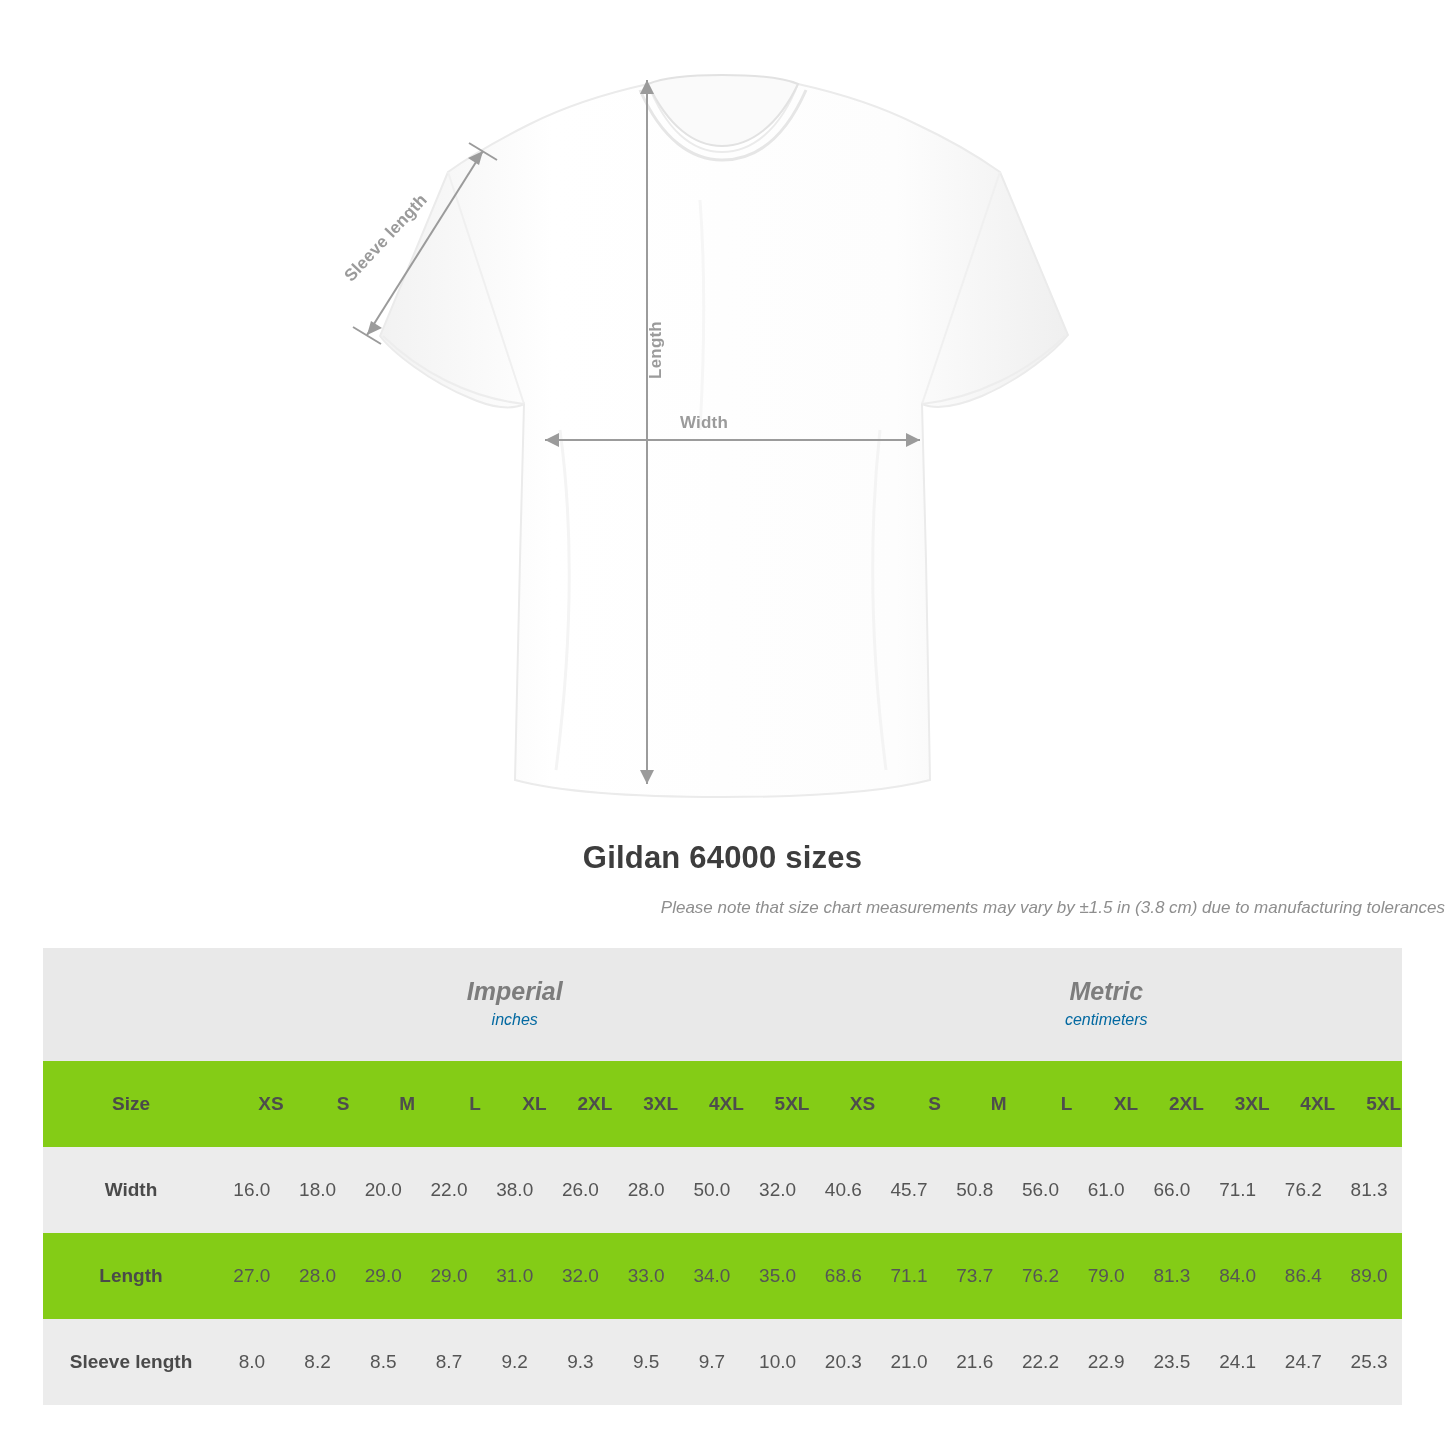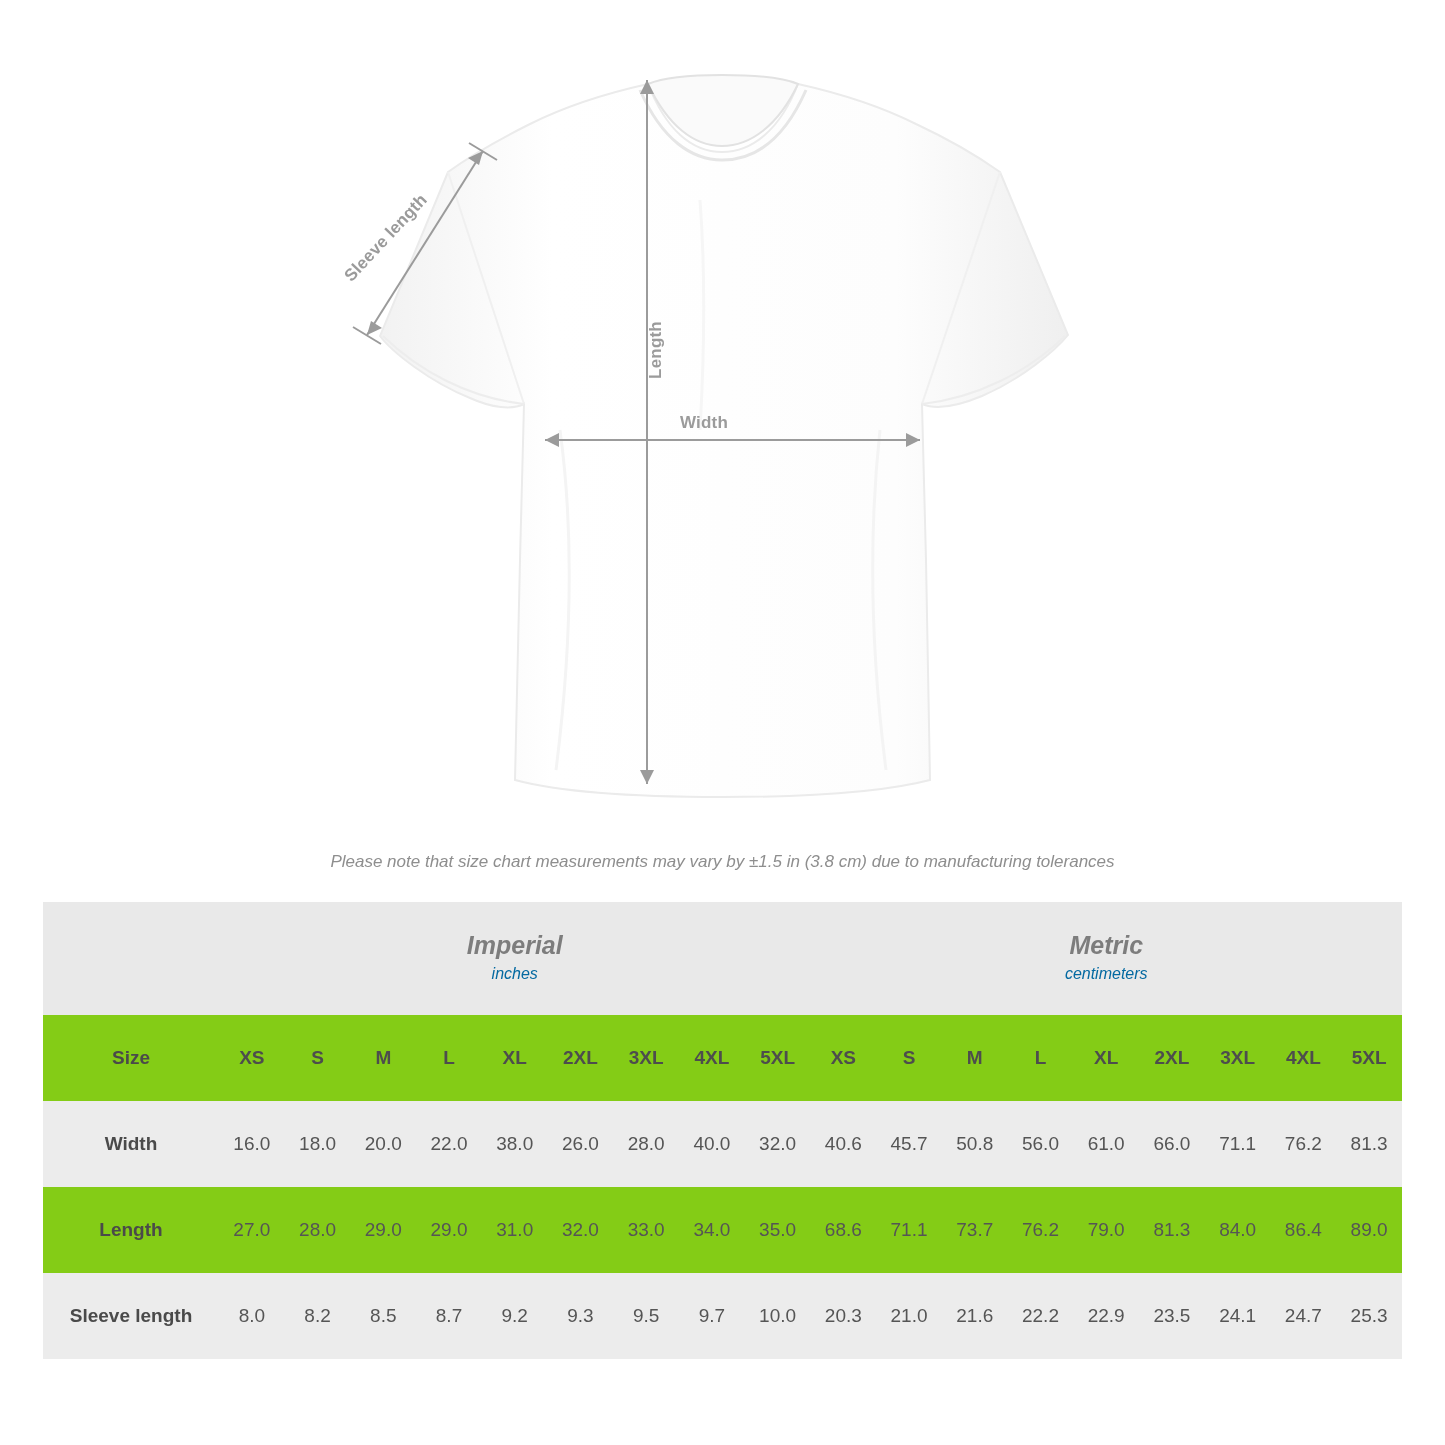--- a/index.html
+++ b/index.html
@@ -68,20 +68,21 @@
     font-weight: bold;
     color: #3d3d3d;
     margin: 0;
     letter-spacing: 0.2px;
   }
   .chart-note {
     font-size: 17px;
     font-style: italic;
     color: #8e8e8e;
     margin: 22px 0 0 0;
+    text-align: right;
   }
 
   
   .table-wrap {
     margin: 30px 43px 0 43px;
     width: 1359px;
   }
   table.size-table {
     border-collapse: collapse;
     width: 100%;
@@ -125,20 +126,21 @@
     background: #ffffff;
   }
   .size-row td.rowlabel {
     font-weight: bold;
     font-size: 19px;
     color: #4a4a4a;
   }
   .size-row td.sizecell {
     font-weight: bold;
     color: #4d4d4d;
+    text-align: right;
   }
 
   tr.shaded td {
     background: #ececec;
   }
   tr.plain td {
     background: #84cc16;
   }
   .data-cell {
     font-size: 19px;
@@ -214,20 +216,21 @@
         <path d="M920 440 l -14 -7 l 0 14 Z" fill="#9b9b9b" stroke="none"></path>
       </g>
     </svg>
 
     <div class="dim-label label-sleeve">Sleeve length</div>
     <div class="dim-label label-length">Length</div>
     <div class="dim-label label-width">Width</div>
   </div>
 
   <div class="title-block">
+    <h1 class="chart-title">Gildan 64000 sizes</h1>
     <p class="chart-note">Please note that size chart measurements may vary by ±1.5 in (3.8 cm) due to manufacturing tolerances</p>
   </div>
 
   <div class="table-wrap">
     <table class="size-table">
       <colgroup>
         <col class="col-label">
         <col span="18">
       </colgroup>
       <tbody>
@@ -267,21 +270,21 @@
 
         <tr class="size-row shaded">
           <td class="rowlabel">Width</td>
           <td class="data-cell">16.0</td>
           <td class="data-cell">18.0</td>
           <td class="data-cell">20.0</td>
           <td class="data-cell">22.0</td>
           <td class="data-cell">38.0</td>
           <td class="data-cell">26.0</td>
           <td class="data-cell">28.0</td>
-          <td class="data-cell">40.0</td>
+          <td class="data-cell">50.0</td>
           <td class="data-cell">32.0</td>
           <td class="data-cell">40.6</td>
           <td class="data-cell">45.7</td>
           <td class="data-cell">50.8</td>
           <td class="data-cell">56.0</td>
           <td class="data-cell">61.0</td>
           <td class="data-cell">66.0</td>
           <td class="data-cell">71.1</td>
           <td class="data-cell">76.2</td>
           <td class="data-cell">81.3</td>

